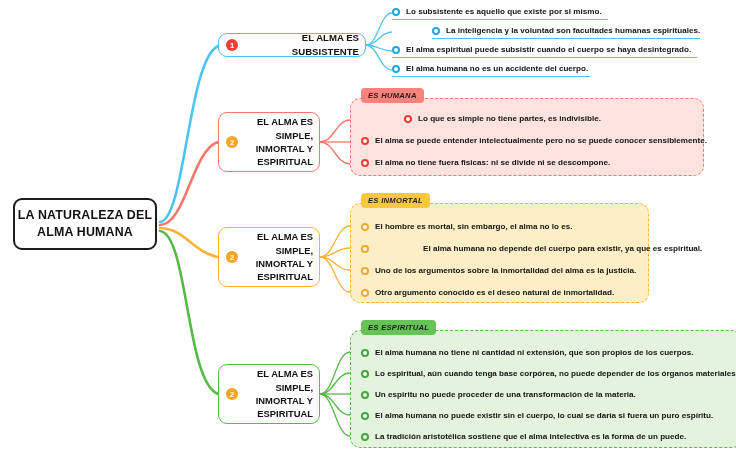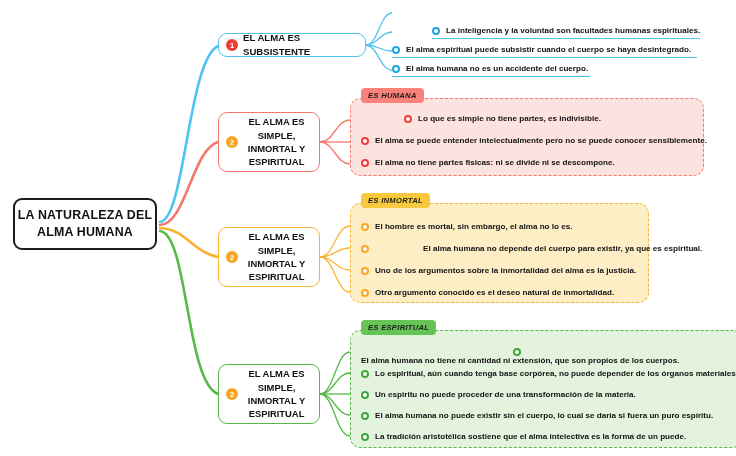--- a/index.html
+++ b/index.html
@@ -40,29 +40,29 @@
   }
   .branch-node .badge {
     flex: 0 0 auto;
     width: 12px; height: 12px; border-radius: 50%;
     display: flex; align-items: center; justify-content: center;
     color: #fff; font-size: 7.5px; font-weight: bold;
     margin-left: 7px;
   }
   .branch-node .branch-label {
     flex: 1 1 auto;
-    text-align: center;
+    text-align: right;
     font-size: 9.4px; font-weight: bold; color: #111;
     line-height: 1.42; padding: 0 6px 0 2px;
     white-space: pre-line;
   }
 
   #node-subsistente { left: 218px; top: 33px; width: 148px; height: 24px;
     border: 1.6px solid #4ec3ef; }
-  #node-subsistente .branch-label { font-size: 9.6px; text-align: left; padding-left: 5px; }
+  #node-subsistente .branch-label { font-size: 9.6px; text-align: right; padding-left: 5px; }
   #node-subsistente .badge { background: #ef3e36; }
 
   #node-simple { left: 218px; top: 112px; width: 102px; height: 60px;
     border: 1.6px solid #f4776b; }
   #node-simple .badge { background: #f6a623; }
 
   #node-inmortal { left: 218px; top: 227px; width: 102px; height: 60px;
     border: 1.6px solid #f9b234; }
   #node-inmortal .badge { background: #f6a623; }
 
@@ -176,20 +176,25 @@
   <div class="root-node">
     <span class="root-text">LA NATURALEZA
 DEL ALMA HUMANA</span>
   </div>
 
   <div class="branch-node" id="node-subsistente">
     <span class="badge">1</span>
     <span class="branch-label">EL ALMA ES SUBSISTENTE</span>
   </div>
 
+  <div class="leaf-blue" style="left:392px; top:7px;">
+    <span class="bullet blue"></span>
+    <span>Lo subsistente es aquello que existe por si mismo.</span>
+    <span class="underline" style="width:216px;"></span>
+  </div>
   <div class="leaf-blue" style="left:392px; top:26px;margin-left:40px;">
     <span class="bullet blue"></span>
     <span>La inteligencia y la voluntad son facultades humanas espirituales.</span>
     <span class="underline" style="width:268px;"></span>
   </div>
   <div class="leaf-blue" style="left:392px; top:64px;">
     <span class="bullet blue"></span>
     <span>El alma humana no es un accidente del cuerpo.</span>
     <span class="underline" style="width:198px;"></span>
   </div>
@@ -211,21 +216,21 @@
     <div class="leaf" style="left:10px; top:15px;padding-left:43px;">
       <span class="bullet red"></span>
       <span>Lo que es simple no tiene partes, es indivisible.</span>
     </div>
     <div class="leaf" style="left:10px; top:37px;">
       <span class="bullet red"></span>
       <span>El alma se puede entender intelectualmente pero no se puede conocer sensiblemente.</span>
     </div>
     <div class="leaf" style="left:10px; top:59px;">
       <span class="bullet red"></span>
-      <span>El alma no tiene partes fisicas: ni se divide ni se descompone.</span>
+      <span>El alma no tiene fuera fisicas: ni se divide ni se descompone.</span>
     </div>
   </div>
 
   <div class="branch-node" id="node-inmortal">
     <span class="badge">2</span>
     <span class="branch-label">EL ALMA ES
 SIMPLE,
 INMORTAL Y
 ESPIRITUAL</span>
   </div>
@@ -251,21 +256,21 @@
 
   <div class="branch-node" id="node-espiritual">
     <span class="badge">2</span>
     <span class="branch-label">EL ALMA ES
 SIMPLE,
 INMORTAL Y
 ESPIRITUAL</span>
   </div>
   <div class="panel" id="panel-espiritual">
     <span class="panel-tag">ES ESPIRITUAL</span>
-    <div class="leaf" style="left:10px; top:17px;flex-direction:column;">
+    <div class="leaf" style="left:10px; top:17px;">
       <span class="bullet green"></span>
       <span>El alma humana no tiene ni cantidad ni extensión, que son propios de los cuerpos.</span>
     </div>
     <div class="leaf" style="left:10px; top:38px;">
       <span class="bullet green"></span>
       <span>Lo espiritual, aún cuando tenga base corpórea, no puede depender de los órganos materiales.</span>
     </div>
     <div class="leaf" style="left:10px; top:59px;">
       <span class="bullet green"></span>
       <span>Un espiritu no puede proceder de una transformación de la materia.</span>

